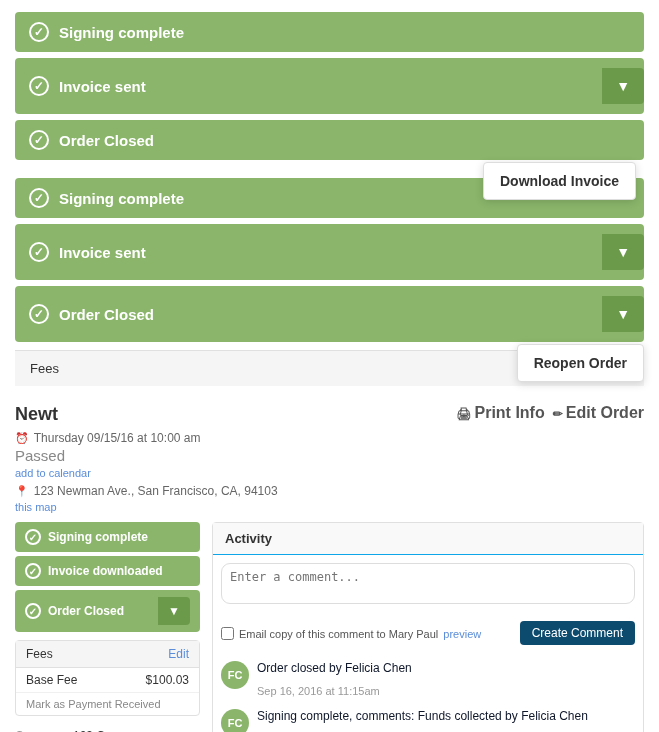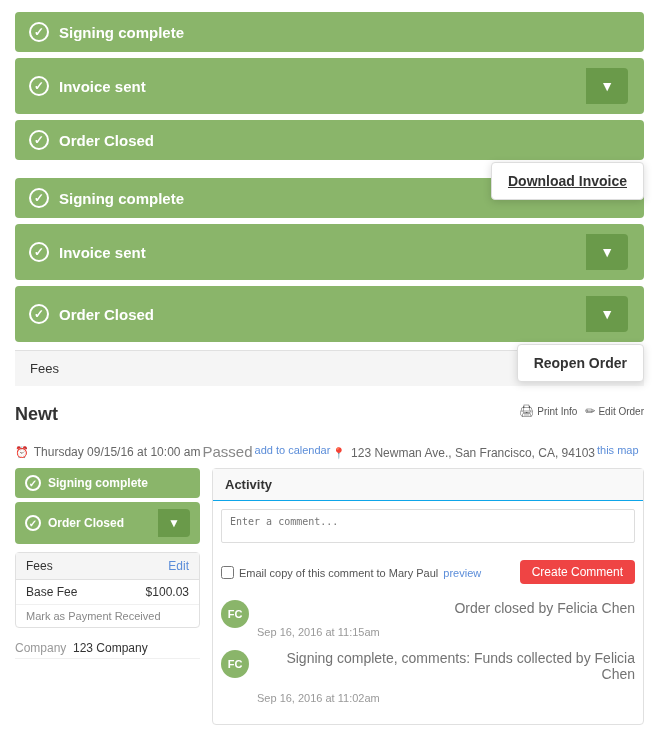--- a/index.html
+++ b/index.html
@@ -23,21 +23,21 @@
       color: #fff;
       border-radius: 4px;
       padding: 10px 14px;
       margin-bottom: 6px;
       font-size: 15px;
       font-weight: bold;
       position: relative;
     }
 
     .status-bar.with-dropdown {
-      padding-right: 16px;
+      padding-right: 0;
     }
 
     .status-bar .label {
       flex: 1;
     }
 
     .status-bar .dropdown-btn {
       background: #6a9a4a;
       border: none;
       color: #fff;
@@ -74,24 +74,23 @@
       border-radius: 4px;
       padding: 10px 16px;
       font-size: 14px;
       color: #333;
       box-shadow: 0 2px 8px rgba(0,0,0,0.15);
       z-index: 10;
       white-space: nowrap;
     }
 
     .download-tooltip {
-      right: 0;
+      right: 8px;
       top: 100%;
       margin-top: 2px;
-      text-decoration: underline;
     }
 
     .reopen-tooltip {
       right: 0;
       top: 100%;
       margin-top: 2px;
     }
 
     .section-divider {
       height: 12px;
@@ -114,48 +113,50 @@
 
     
     .bottom-section {
       padding: 10px 15px;
     }
 
     .order-header {
       display: flex;
       align-items: flex-start;
       justify-content: space-between;
-      margin-bottom: 18px;
+      margin-bottom: 6px;
     }
 
     .order-title {
       font-size: 18px;
       font-weight: bold;
       color: #333;
     }
 
     .order-actions {
       display: flex;
       gap: 8px;
       align-items: center;
     }
 
     .order-actions a {
-      font-size: 10px;
+      font-size: 16px;
       color: #555;
       text-decoration: none;
       display: flex;
-      align-items: center;
+      align-items: flex-end;
       gap: 3px;
+      font-weight: bold;
     }
 
     .order-meta {
       font-size: 12px;
       color: #666;
       display: flex;
+      flex-direction: column;
       gap: 2px;
       margin-bottom: 8px;
     }
 
     .order-meta .date-row {
       display: flex;
       align-items: center;
       gap: 5px;
     }
 
@@ -315,26 +316,26 @@
       background: #f9f9f9;
     }
 
     .comment-area {
       padding: 8px;
     }
 
     .comment-input {
       width: 100%;
       border: 1px solid #ddd;
-      border-radius: 2px;
+      border-radius: 9px;
       padding: 6px 8px;
-      font-size: 10px;
+      font-size: 12px;
       color: #999;
       resize: none;
-      height: 34px;
+      height: 41px;
       outline: none;
     }
 
     .comment-footer {
       display: flex;
       justify-content: space-between;
       align-items: center;
       padding: 6px 8px 8px 8px;
     }
 
@@ -349,21 +350,21 @@
     .email-copy input[type="checkbox"] {
       margin: 0;
     }
 
     .email-copy .preview-link {
       color: #5b8dd9;
       text-decoration: none;
     }
 
     .create-comment-btn {
-      background: #ef4444;
+      background: #0c4a6e;
       color: #fff;
       border: none;
       border-radius: 4px;
       padding: 5px 12px;
       font-size: 12px;
       cursor: pointer;
       text-align: right;
     }
 
     .activity-log {
@@ -388,23 +389,22 @@
       font-size: 11px;
       color: #fff;
       font-weight: bold;
     }
 
     .activity-content {
       flex: 1;
     }
 
     .activity-text {
-      font-size: 14px;
-      color: #737373;
-      text-align: right;
+      font-size: 12px;
+      color: #0f172a;
     }
 
     .activity-time {
       font-size: 11px;
       color: #999;
       margin-top: 10px;
     }
 
     .print-icon::before { content: '🖨'; font-size: 12px; }
     .edit-icon::before { content: '✏'; font-size: 12px; }
@@ -501,20 +501,24 @@
       <a href="#" class="show-map">this map</a>
     </div>
   </div>
 
   <div class="main-content">
 
     <div class="left-panel">
       <div class="mini-status-bar">
         <span class="mini-checkmark"></span>
         <span>Signing complete</span>
+      </div>
+      <div class="mini-status-bar">
+        <span class="mini-checkmark"></span>
+        <span>Invoice downloaded</span>
       </div>
       <div class="mini-status-bar with-dropdown">
         <span class="mini-checkmark"></span>
         <span>Order Closed</span>
         <button class="mini-dropdown-btn">▼</button>
       </div>
 
       <div class="fees-section">
         <div class="fees-header">
           <span>Fees</span>

